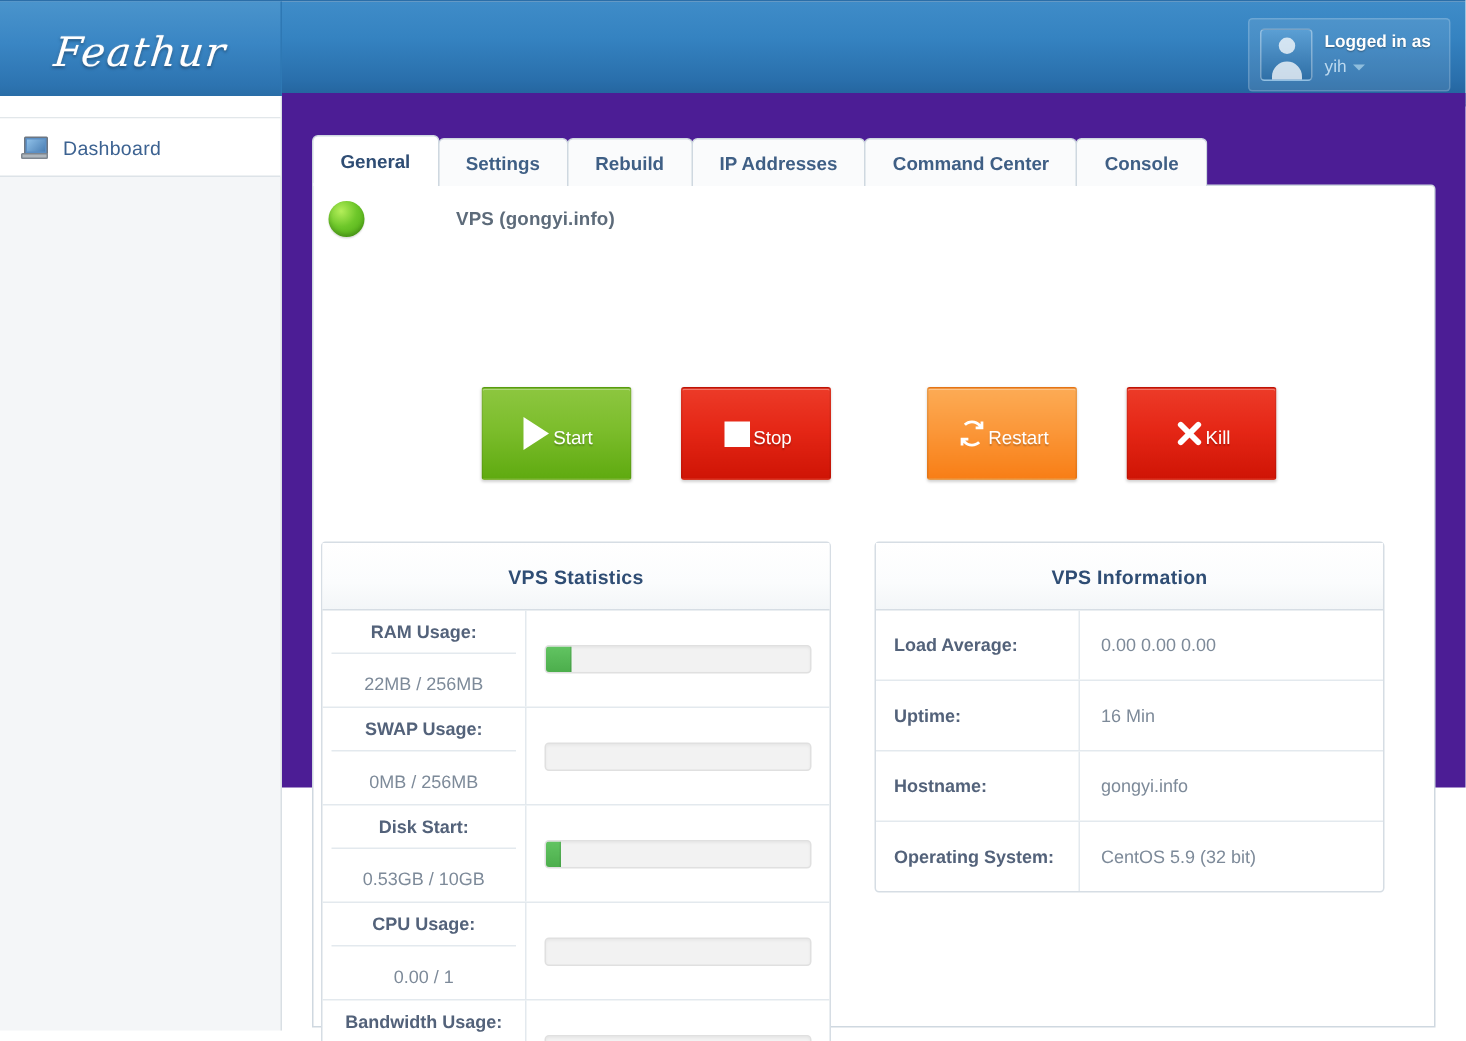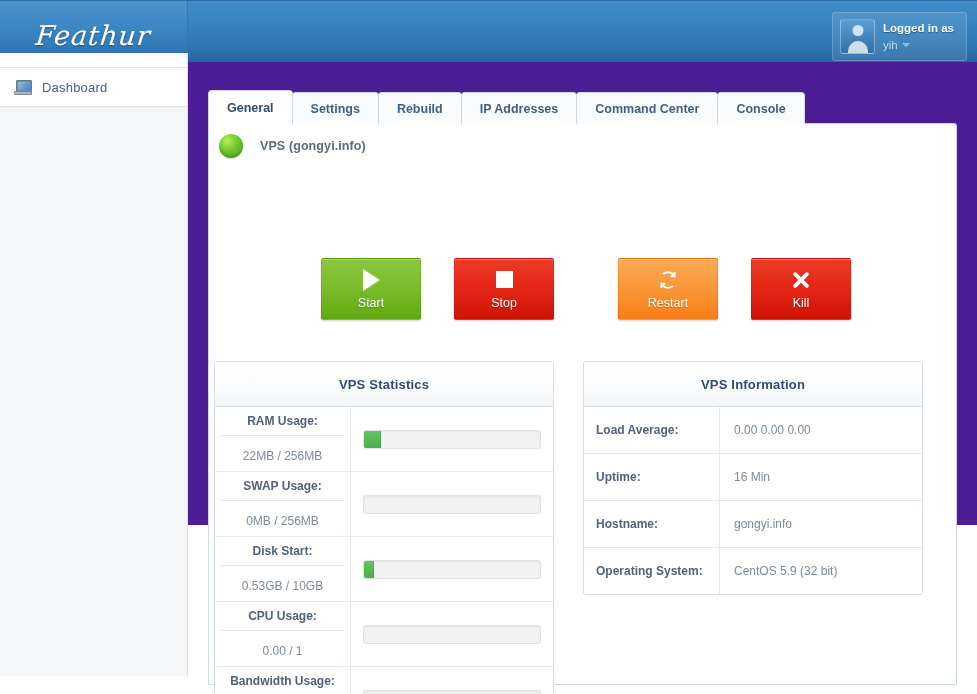--- a/index.html
+++ b/index.html
@@ -46,21 +46,21 @@
     position:relative;flex:0 0 auto;overflow:hidden;
   }
   .avatar .head{position:absolute;left:50%;top:5px;transform:translateX(-50%);width:11px;height:11px;border-radius:50%;background:rgba(255,255,255,.75);}
   .avatar .body{position:absolute;left:50%;bottom:-4px;transform:translateX(-50%);width:20px;height:16px;border-radius:10px 10px 0 0;background:rgba(255,255,255,.75);}
   .user-labels{margin-left:8px;line-height:1.25;}
   .user-top{font-size:11.5px;font-weight:bold;color:#ffffff;text-shadow:0 1px 1px rgba(0,0,0,.35);}
   .user-name{font-size:11.5px;color:#bcd9ef;margin-top:2px;display:flex;align-items:center;gap:4px;cursor:pointer;}
   .caret{display:inline-block;width:0;height:0;border-left:4px solid transparent;border-right:4px solid transparent;border-top:4px solid #8fbedd;}
   
   .sidebar{
-    position:absolute;left:0;top:53px;width:188px;height:623px;
+    position:absolute;left:0;top:64px;width:188px;height:623px;
     background:#f4f6f8;border-right:1px solid #d9dfe4;box-sizing:border-box;
   }
   .side-strip{height:14px;background:#ffffff;border-bottom:1px solid #e2e7ea;}
   .side-item{
     height:38px;display:flex;align-items:center;padding-left:14px;
     background:#ffffff;border-bottom:1px solid #dde3e8;cursor:pointer;
   }
   .mon-icon{width:18px;height:15px;position:relative;flex:0 0 auto;}
   .mon-icon .scr{position:absolute;left:2px;top:0;width:14px;height:10px;background:#5c8fc4;border:1px solid #6d7681;border-radius:1px;}
   .mon-icon .scr:after{content:"";position:absolute;left:1px;top:1px;right:1px;bottom:1px;background:linear-gradient(135deg,#8fc0e8,#4b7fb4);}
@@ -82,33 +82,33 @@
     background:#ffffff;color:#2f4d74;height:34px;
     border-color:#cfd8e0;position:relative;z-index:4;
   }
   .panel{
     position:absolute;left:20px;top:61px;width:749px;height:562px;
     background:#ffffff;border:1px solid #cfd8e0;border-radius:0 3px 0 0;
     box-sizing:border-box;
   }
   .panel-mask{position:absolute;left:21px;top:60px;width:67px;height:2px;background:#ffffff;z-index:5;}
   
-  .status-row{position:absolute;left:10px;top:10px;display:flex;align-items:center;}
+  .status-row{position:absolute;left:10px;top:10px;display:flex;align-items:center;gap:44px;}
   .status-dot{
     width:24px;height:24px;border-radius:50%;
     background:radial-gradient(circle at 35% 28%,#b4ee5a 0%,#6ec72a 45%,#47a411 100%);
     box-shadow:inset 0 -2px 3px rgba(0,0,0,.18), 0 1px 1px rgba(0,0,0,.14);
     flex:0 0 auto;
   }
   .status-text{margin-left:17px;font-size:12.5px;color:#5d6b7a;font-weight:bold;letter-spacing:.1px;}
   
   .actions{position:absolute;left:112px;top:134px;display:flex;}
   .abtn{
     width:100px;height:62px;margin-right:33px;cursor:pointer;
-    display:flex;flex-direction:column;align-items:center;justify-content:center;
+    display:flex;flex-direction:row;align-items:center;justify-content:center;
     border-radius:2px;color:#ffffff;
     box-shadow:inset 0 1px 0 rgba(255,255,255,.30), 0 1px 2px rgba(0,0,0,.18);
     border:1px solid rgba(0,0,0,.08);box-sizing:border-box;
   }
   .abtn:last-child{margin-right:0;text-align:center;}
   .abtn .lbl{font-size:12.5px;margin-top:5px;text-shadow:0 1px 1px rgba(0,0,0,.22);}
   .abtn.green{background:linear-gradient(to bottom,#8cc63f 0%,#7cbd2c 45%,#5faa10 100%);}
   .abtn.red{background:linear-gradient(to bottom,#ec3b28 0%,#e52716 45%,#cf1405 100%);}
   .abtn.orange{background:linear-gradient(to bottom,#fcab55 0%,#fb983a 45%,#f87e16 100%);margin-left:31px;}
   .ico{width:22px;height:22px;display:flex;align-items:center;justify-content:center;}

